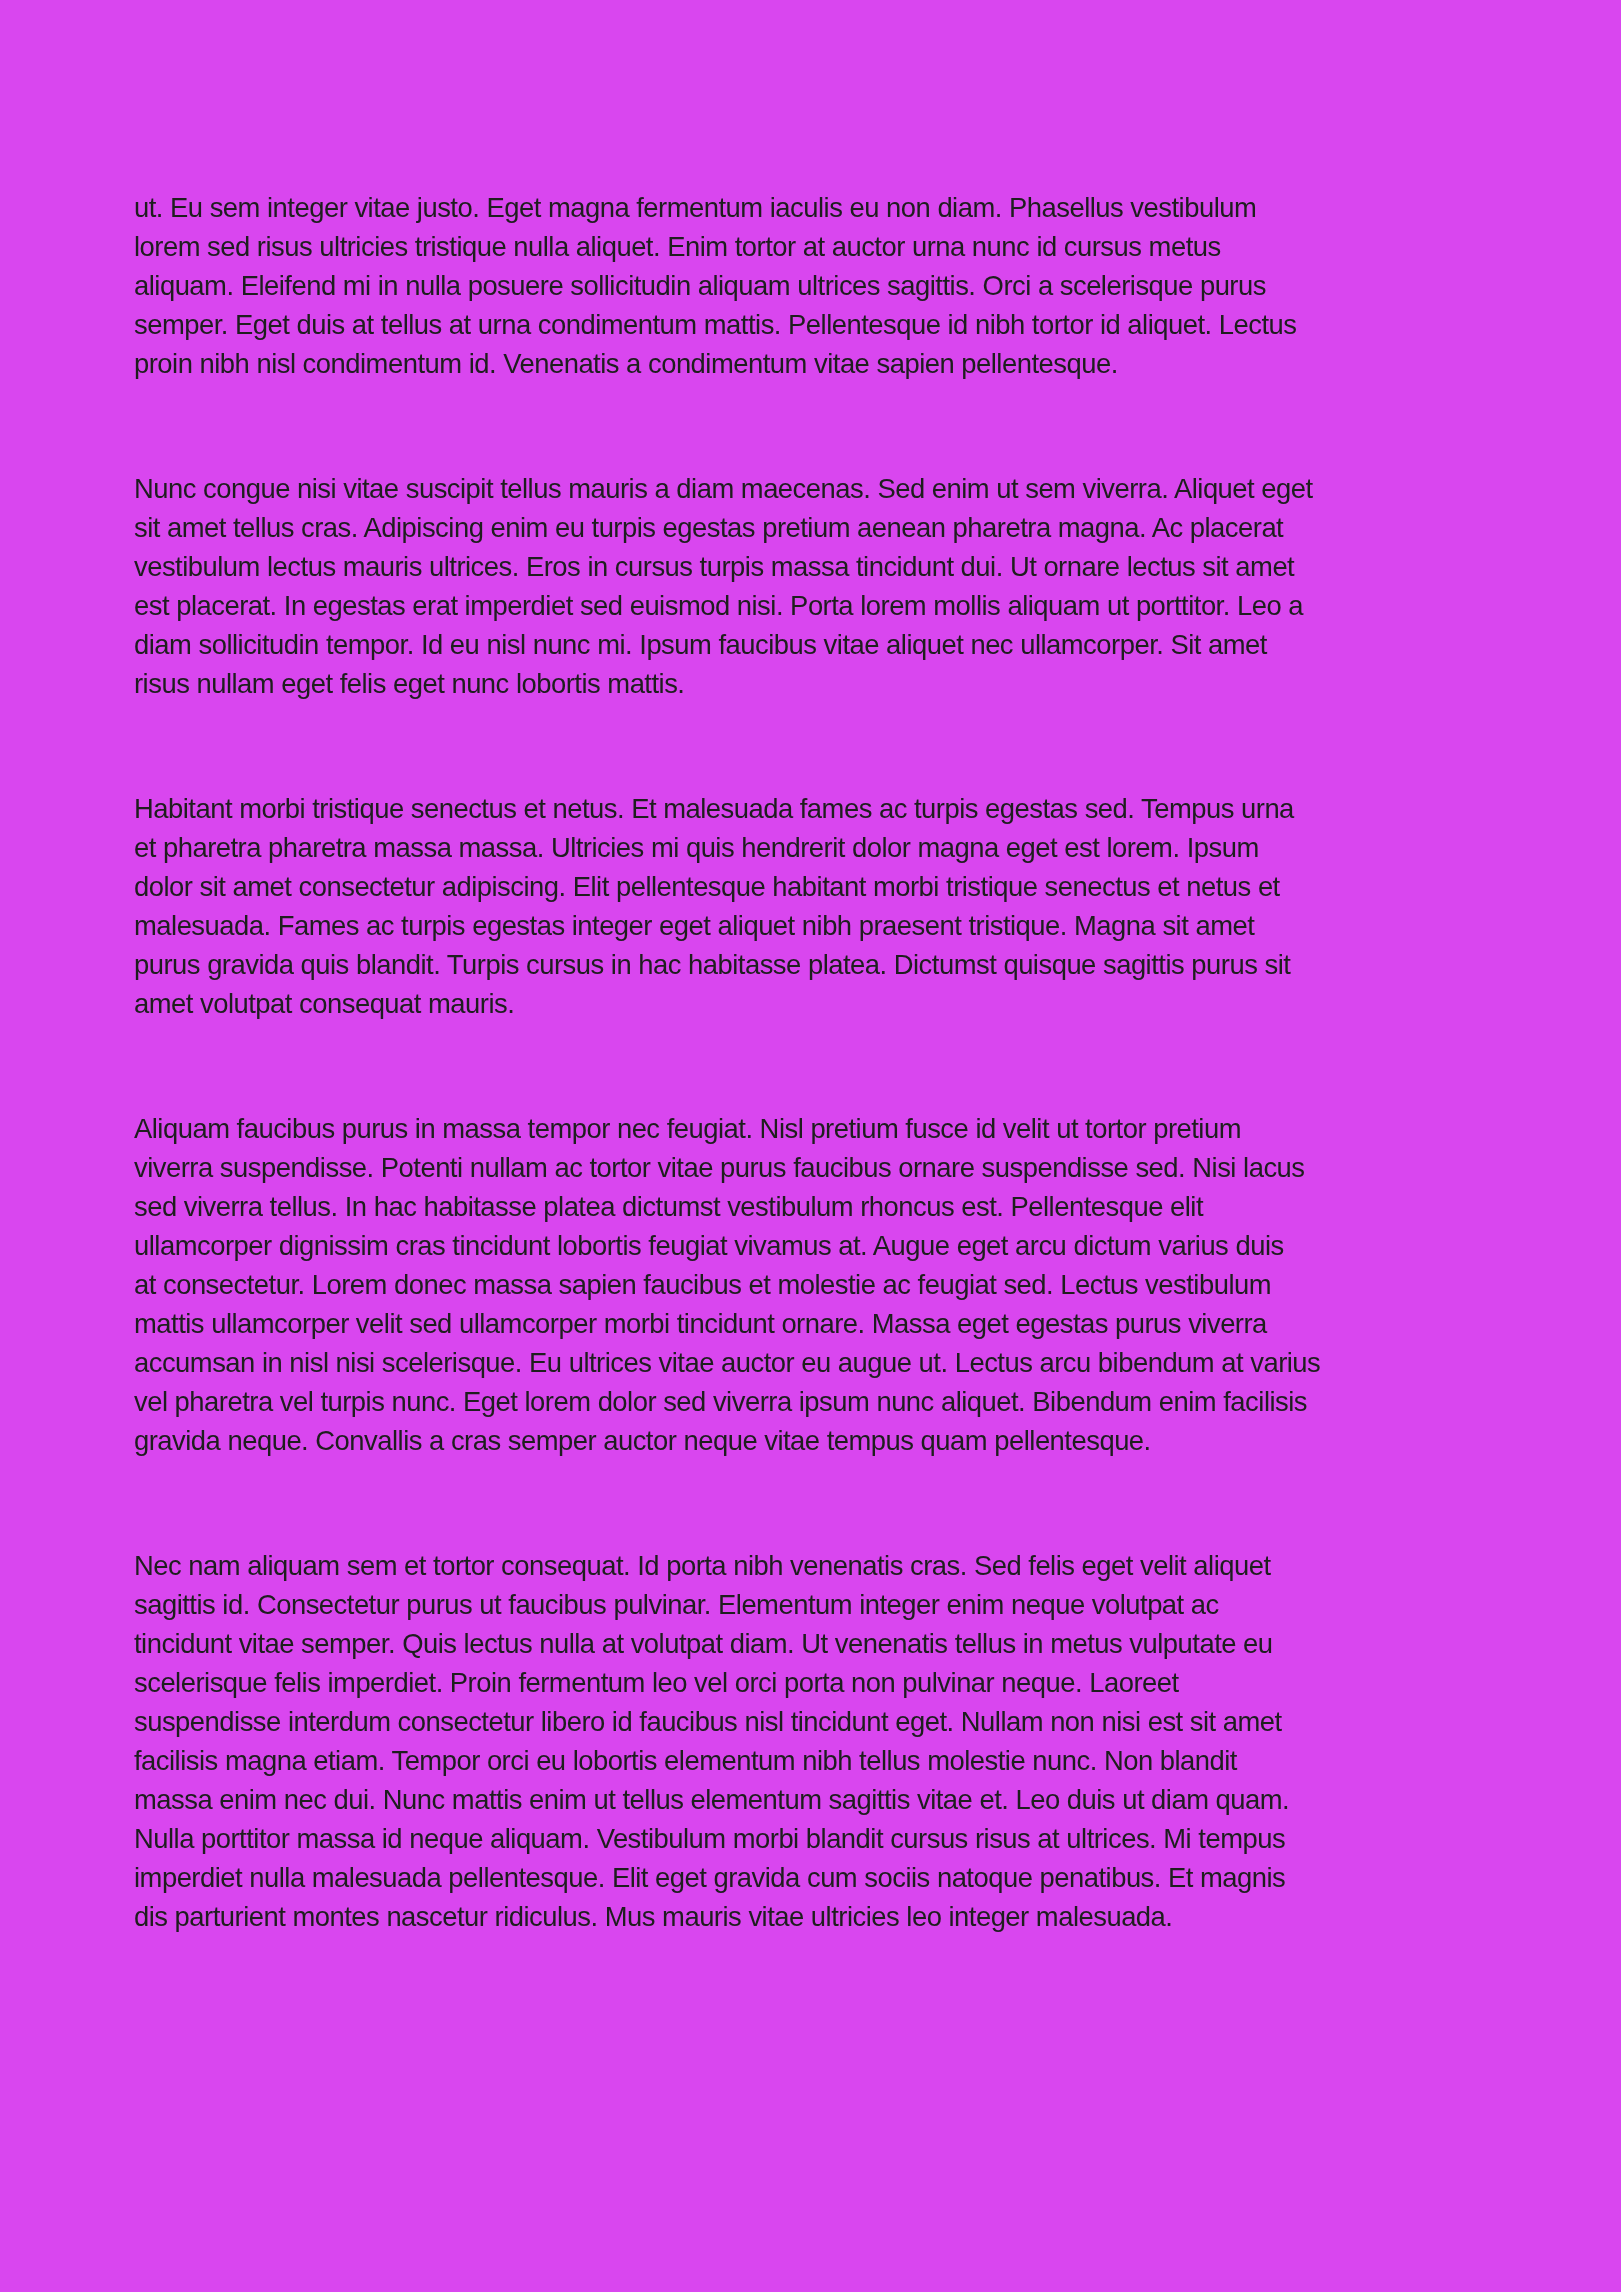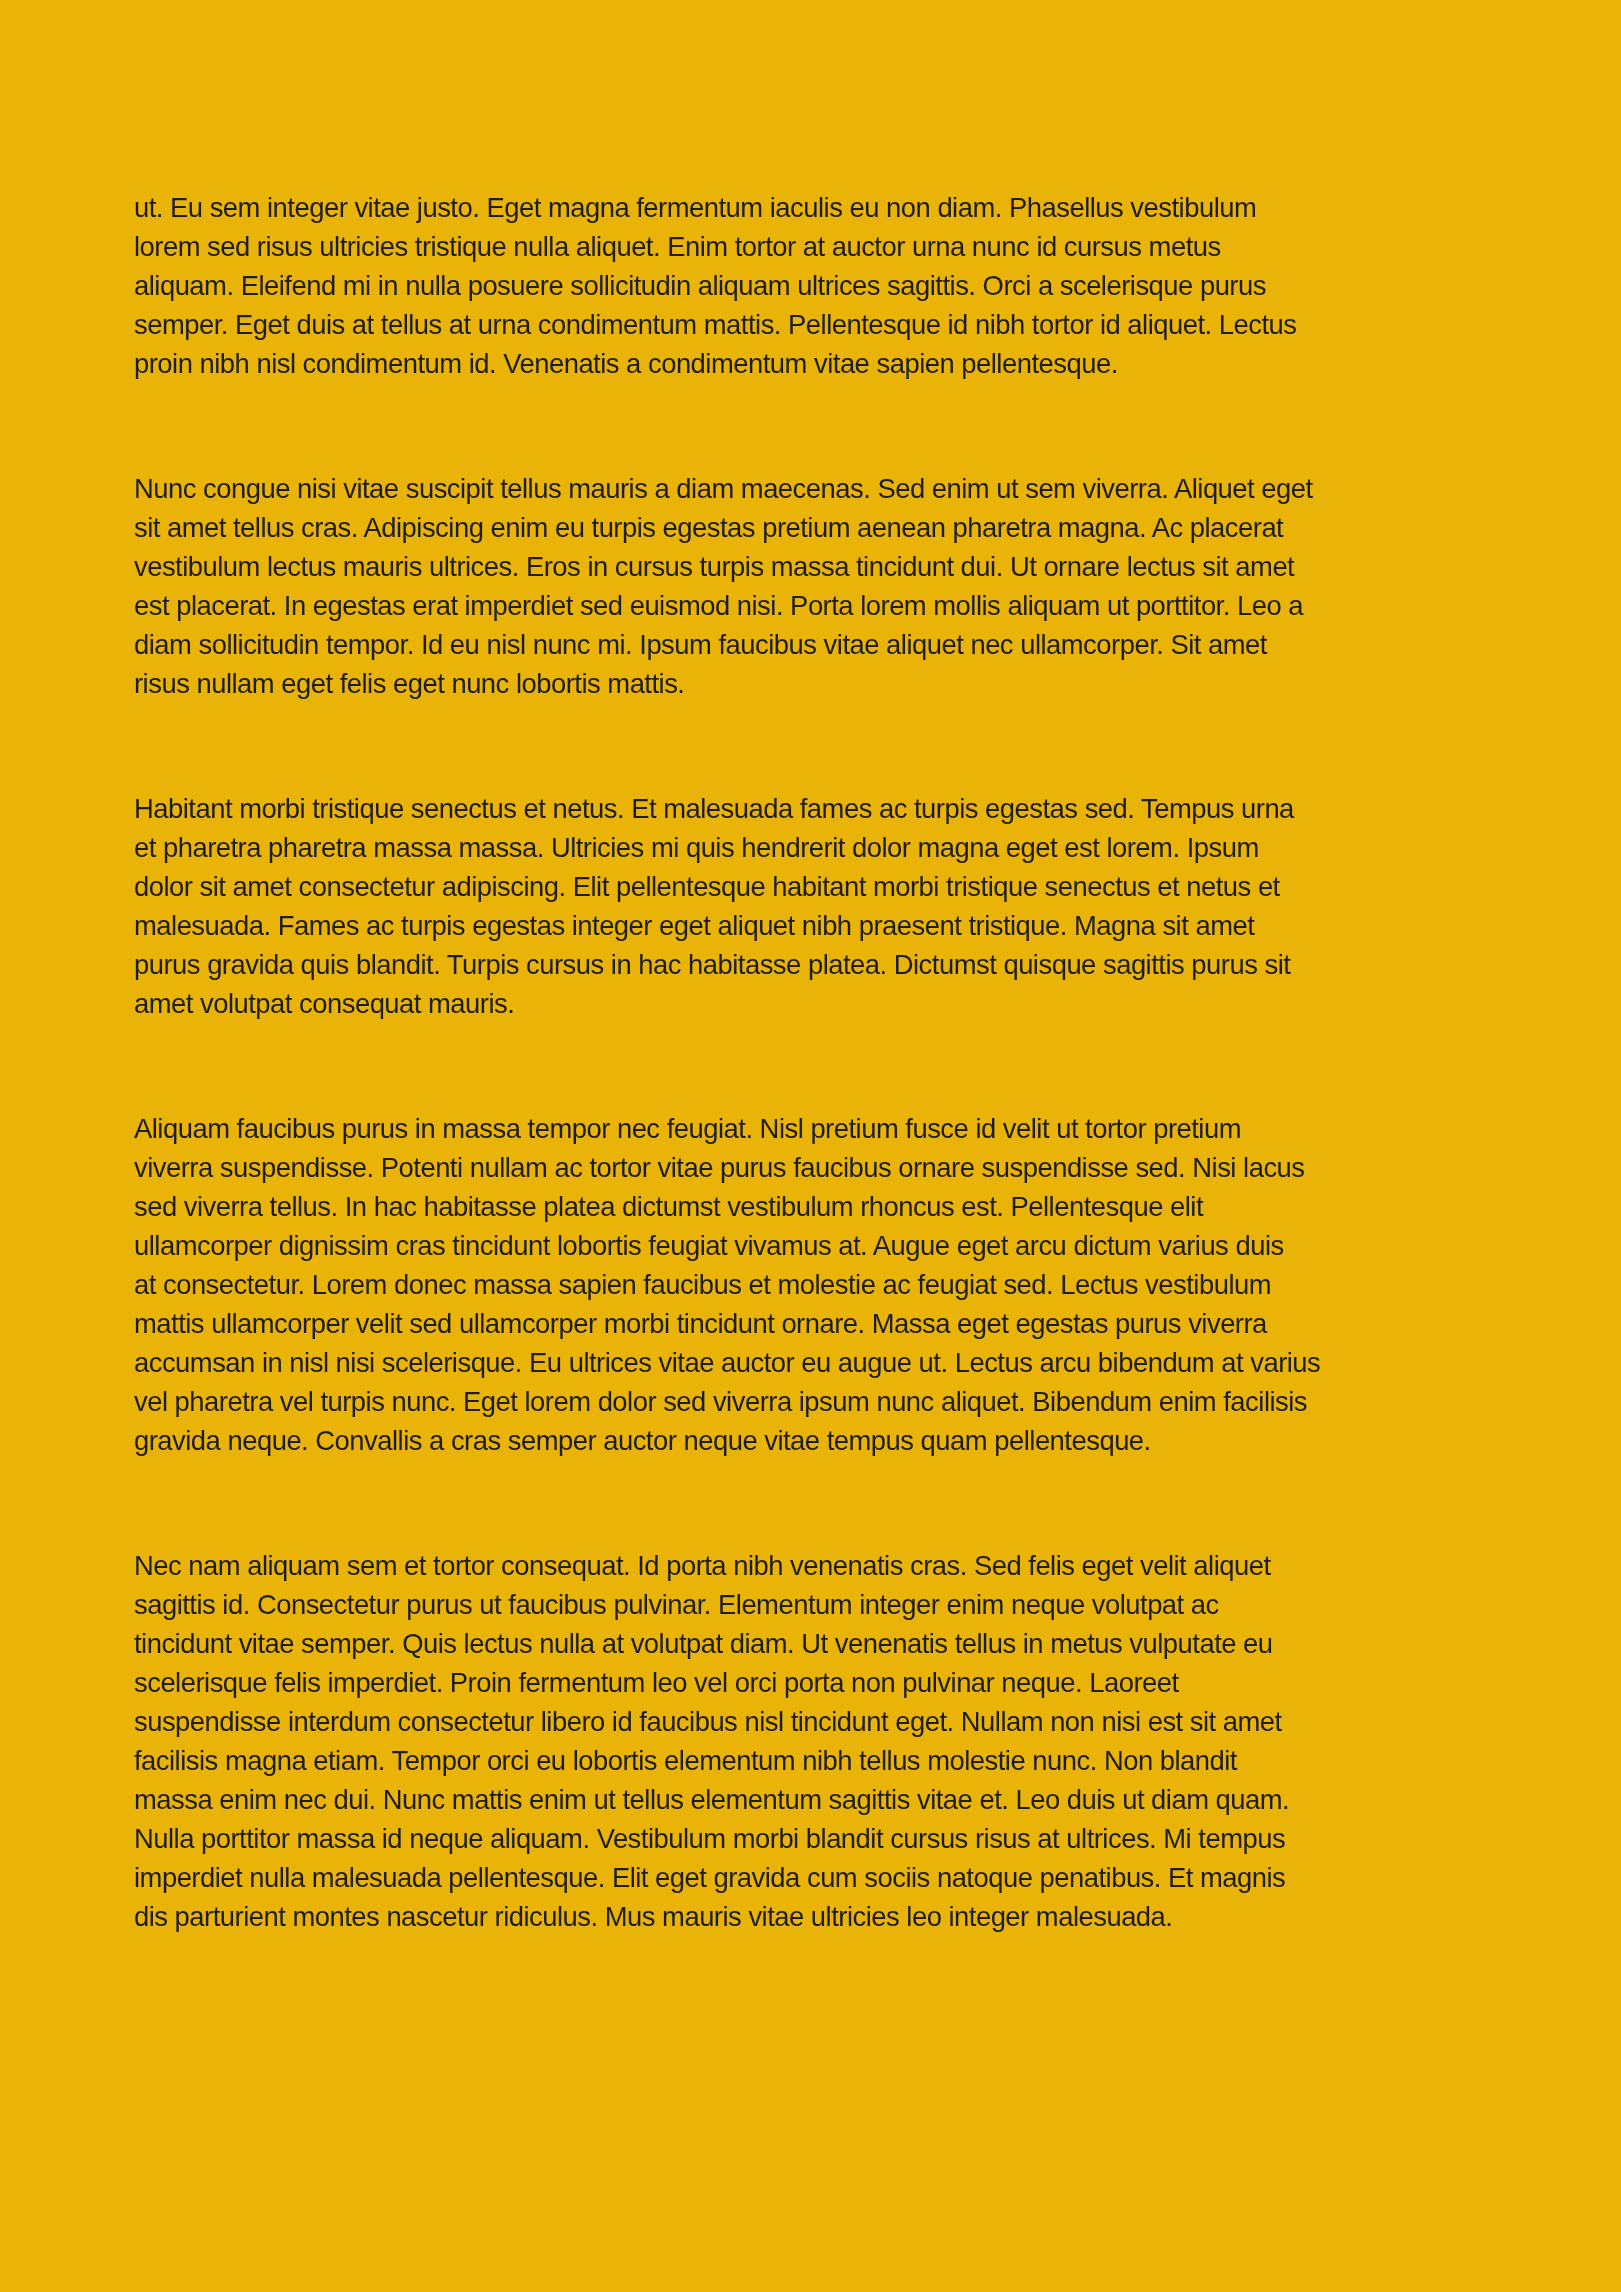--- a/index.html
+++ b/index.html
@@ -4,21 +4,21 @@
 <style>
   html, body {
     margin: 0;
     padding: 0;
     background: #ffffff;
   }
   .page {
     position: relative;
     width: 1621px;
     height: 2293px;
-    background: #eab308;
+    background: #d946ef;
     overflow: hidden;
     font-family: "Liberation Sans", "DejaVu Sans", sans-serif;
   }
   .text-block {
     position: absolute;
     left: 134px;
     top: 188px;
     width: 1487px;
   }
   .paragraph {

